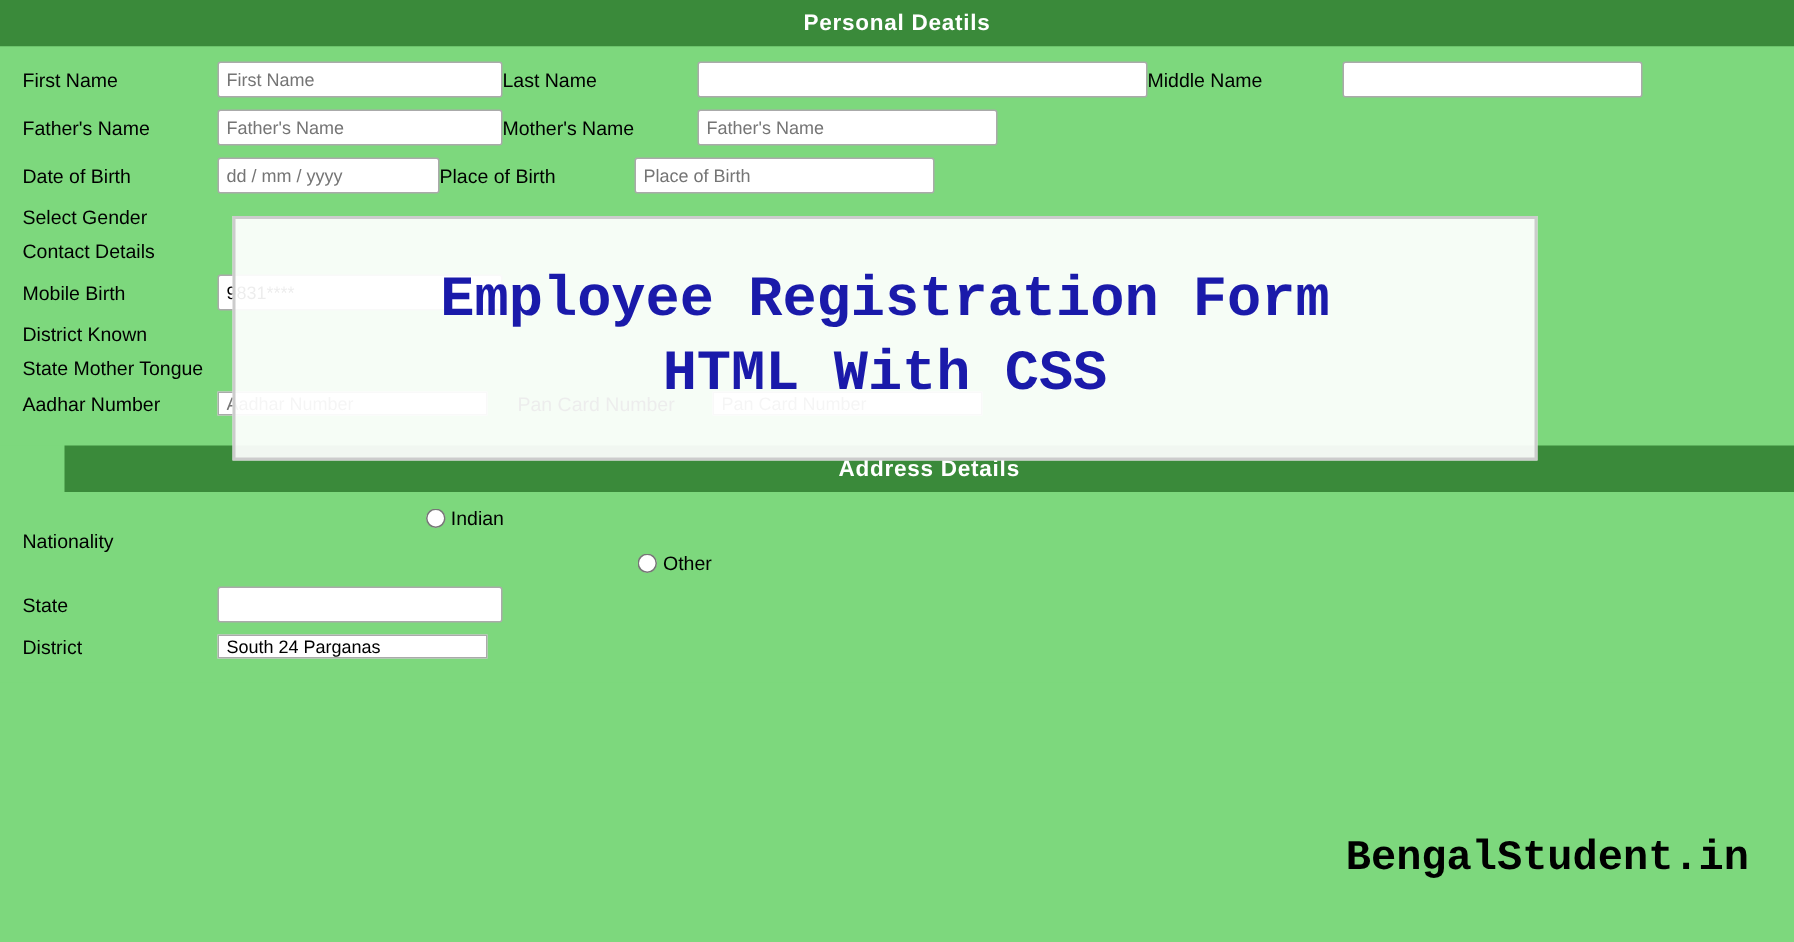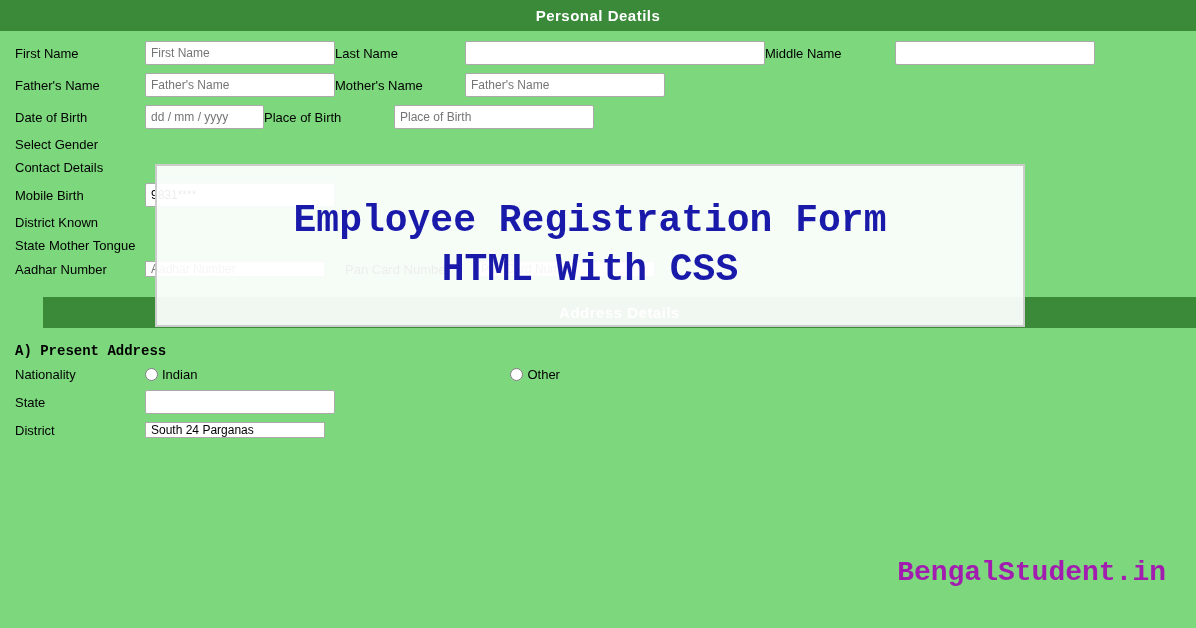--- a/index.html
+++ b/index.html
@@ -38,54 +38,55 @@
       height: 24px;
       border: 1px solid #aaa;
       background: #fff;
       font-size: 12px;
       padding: 2px 5px;
       border-radius: 2px;
     }
     .input-short { width: 190px; }
     .input-medium { width: 200px; }
     .input-long { width: 300px; }
-    .input-dob { width: 119px; color: #888; }
+    .input-dob { width: 148px; color: #888; }
     .group {
       display: flex;
       align-items: center;
     }
     .section-subheader {
       font-weight: bold;
       font-size: 14px;
       margin: 5px 0 8px 0;
       font-family: 'Courier New', monospace;
     }
     .radio-group {
       display: flex;
       align-items: center;
-      gap: 33px;
+      gap: 15px;
+      flex-direction: column;
     }
     .radio-item {
       display: flex;
       align-items: center;
       gap: 4px;
       font-size: 13px;
     }
     .spinner-input {
       height: 16px;
       border: 1px solid #aaa;
       background: #fff;
       font-size: 12px;
       padding: 2px 5px;
       width: 180px;
     }
     
     .overlay {
       position: absolute;
-      top: 164px;
+      top: 144px;
       left: 155px;
       width: 870px;
       background: rgba(255,255,255,0.93);
       border: 2px solid #ccc;
       z-index: 10;
       padding: 30px 40px 30px 40px;
       text-align: center;
     }
     .overlay-title {
       font-family: 'Courier New', monospace;
@@ -94,21 +95,21 @@
       color: #1a1aaa;
       line-height: 1.3;
     }
     .watermark {
       position: absolute;
       bottom: 40px;
       right: 30px;
       font-family: 'Courier New', monospace;
       font-size: 28px;
       font-weight: bold;
-      color: #a21caf;
+      color: #000000;
       z-index: 5;
     }
     .address-section {
       background: #7dd87d;
       padding: 10px 15px 8px 15px;
     }
     .address-header {
       background: #3a8a3a;
       color: #fff;
       font-weight: bold;
@@ -200,21 +201,20 @@
     </div>
 
   </div>
 
   <div class="address-header">
     <span>Address Details</span>
   </div>
 
   <div class="address-section">
 
-    <div class="section-subheader">A) Present Address</div>
 
     <div class="form-row">
       <span class="form-label">Nationality</span>
       <div class="radio-group">
         <div class="radio-item">
           <input type="radio" name="nationality" style="">
           <span>Indian</span>
         </div>
         <div class="radio-item" style="margin-left:280px;">
           <input type="radio" name="nationality" style="">

